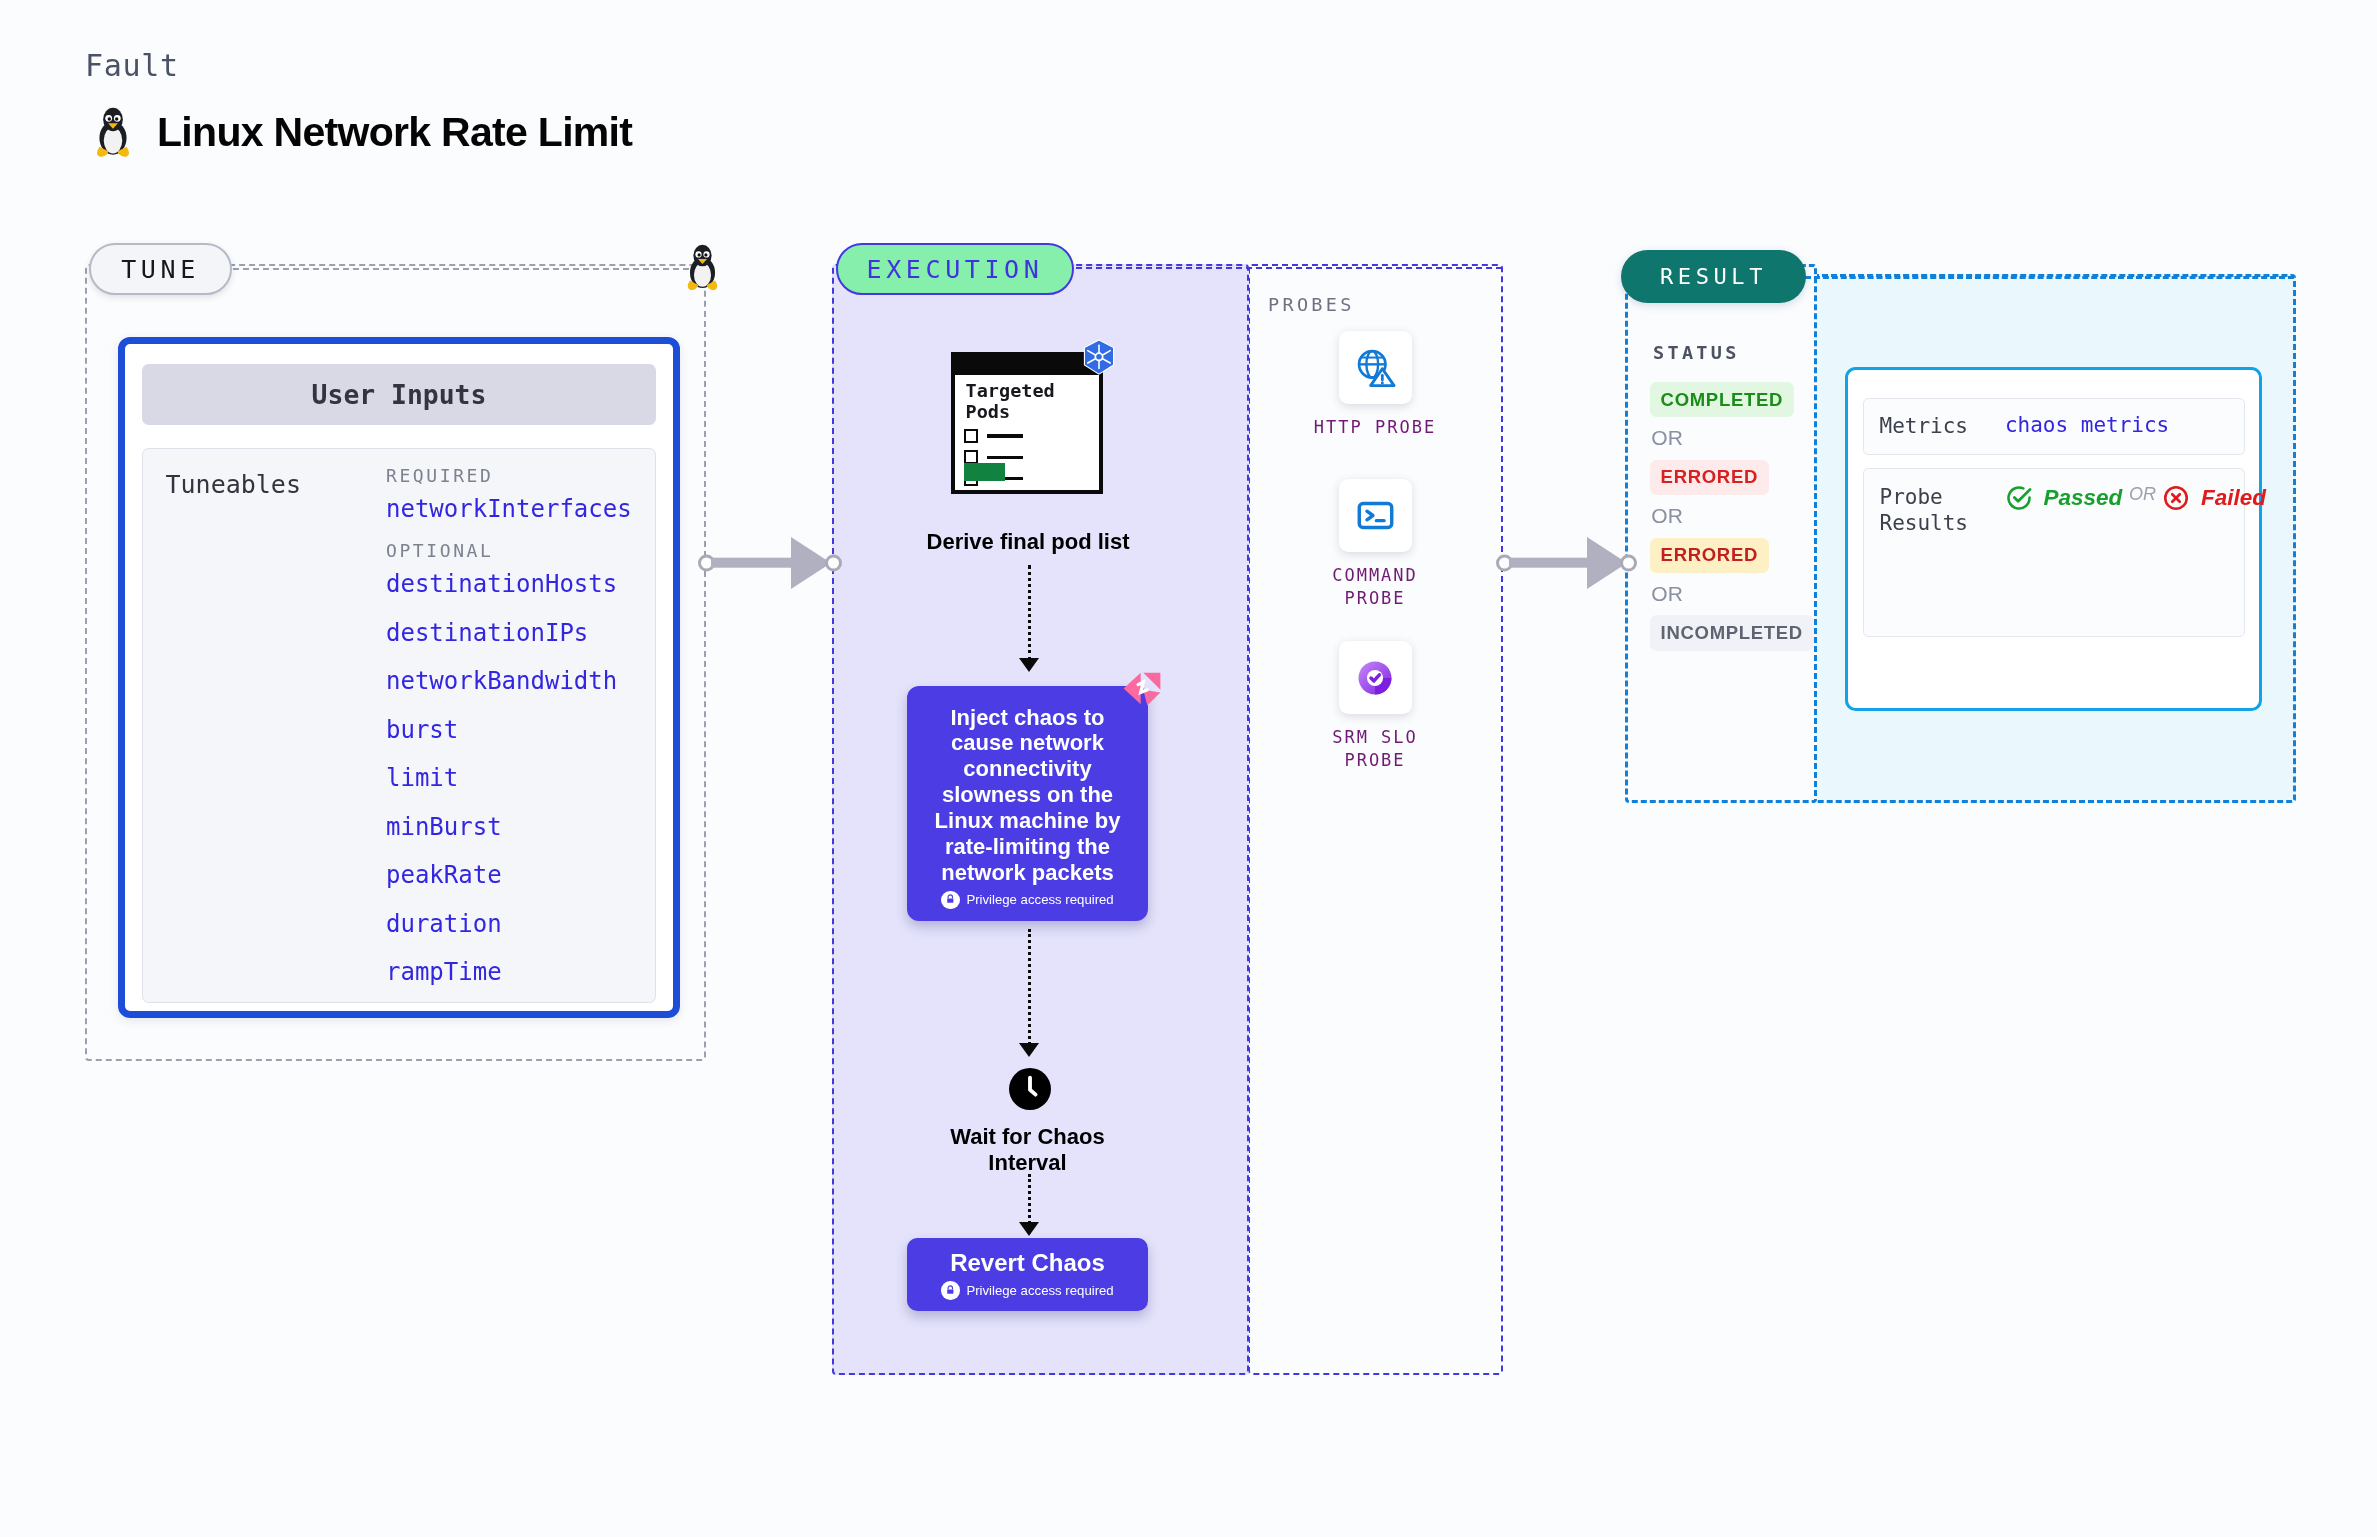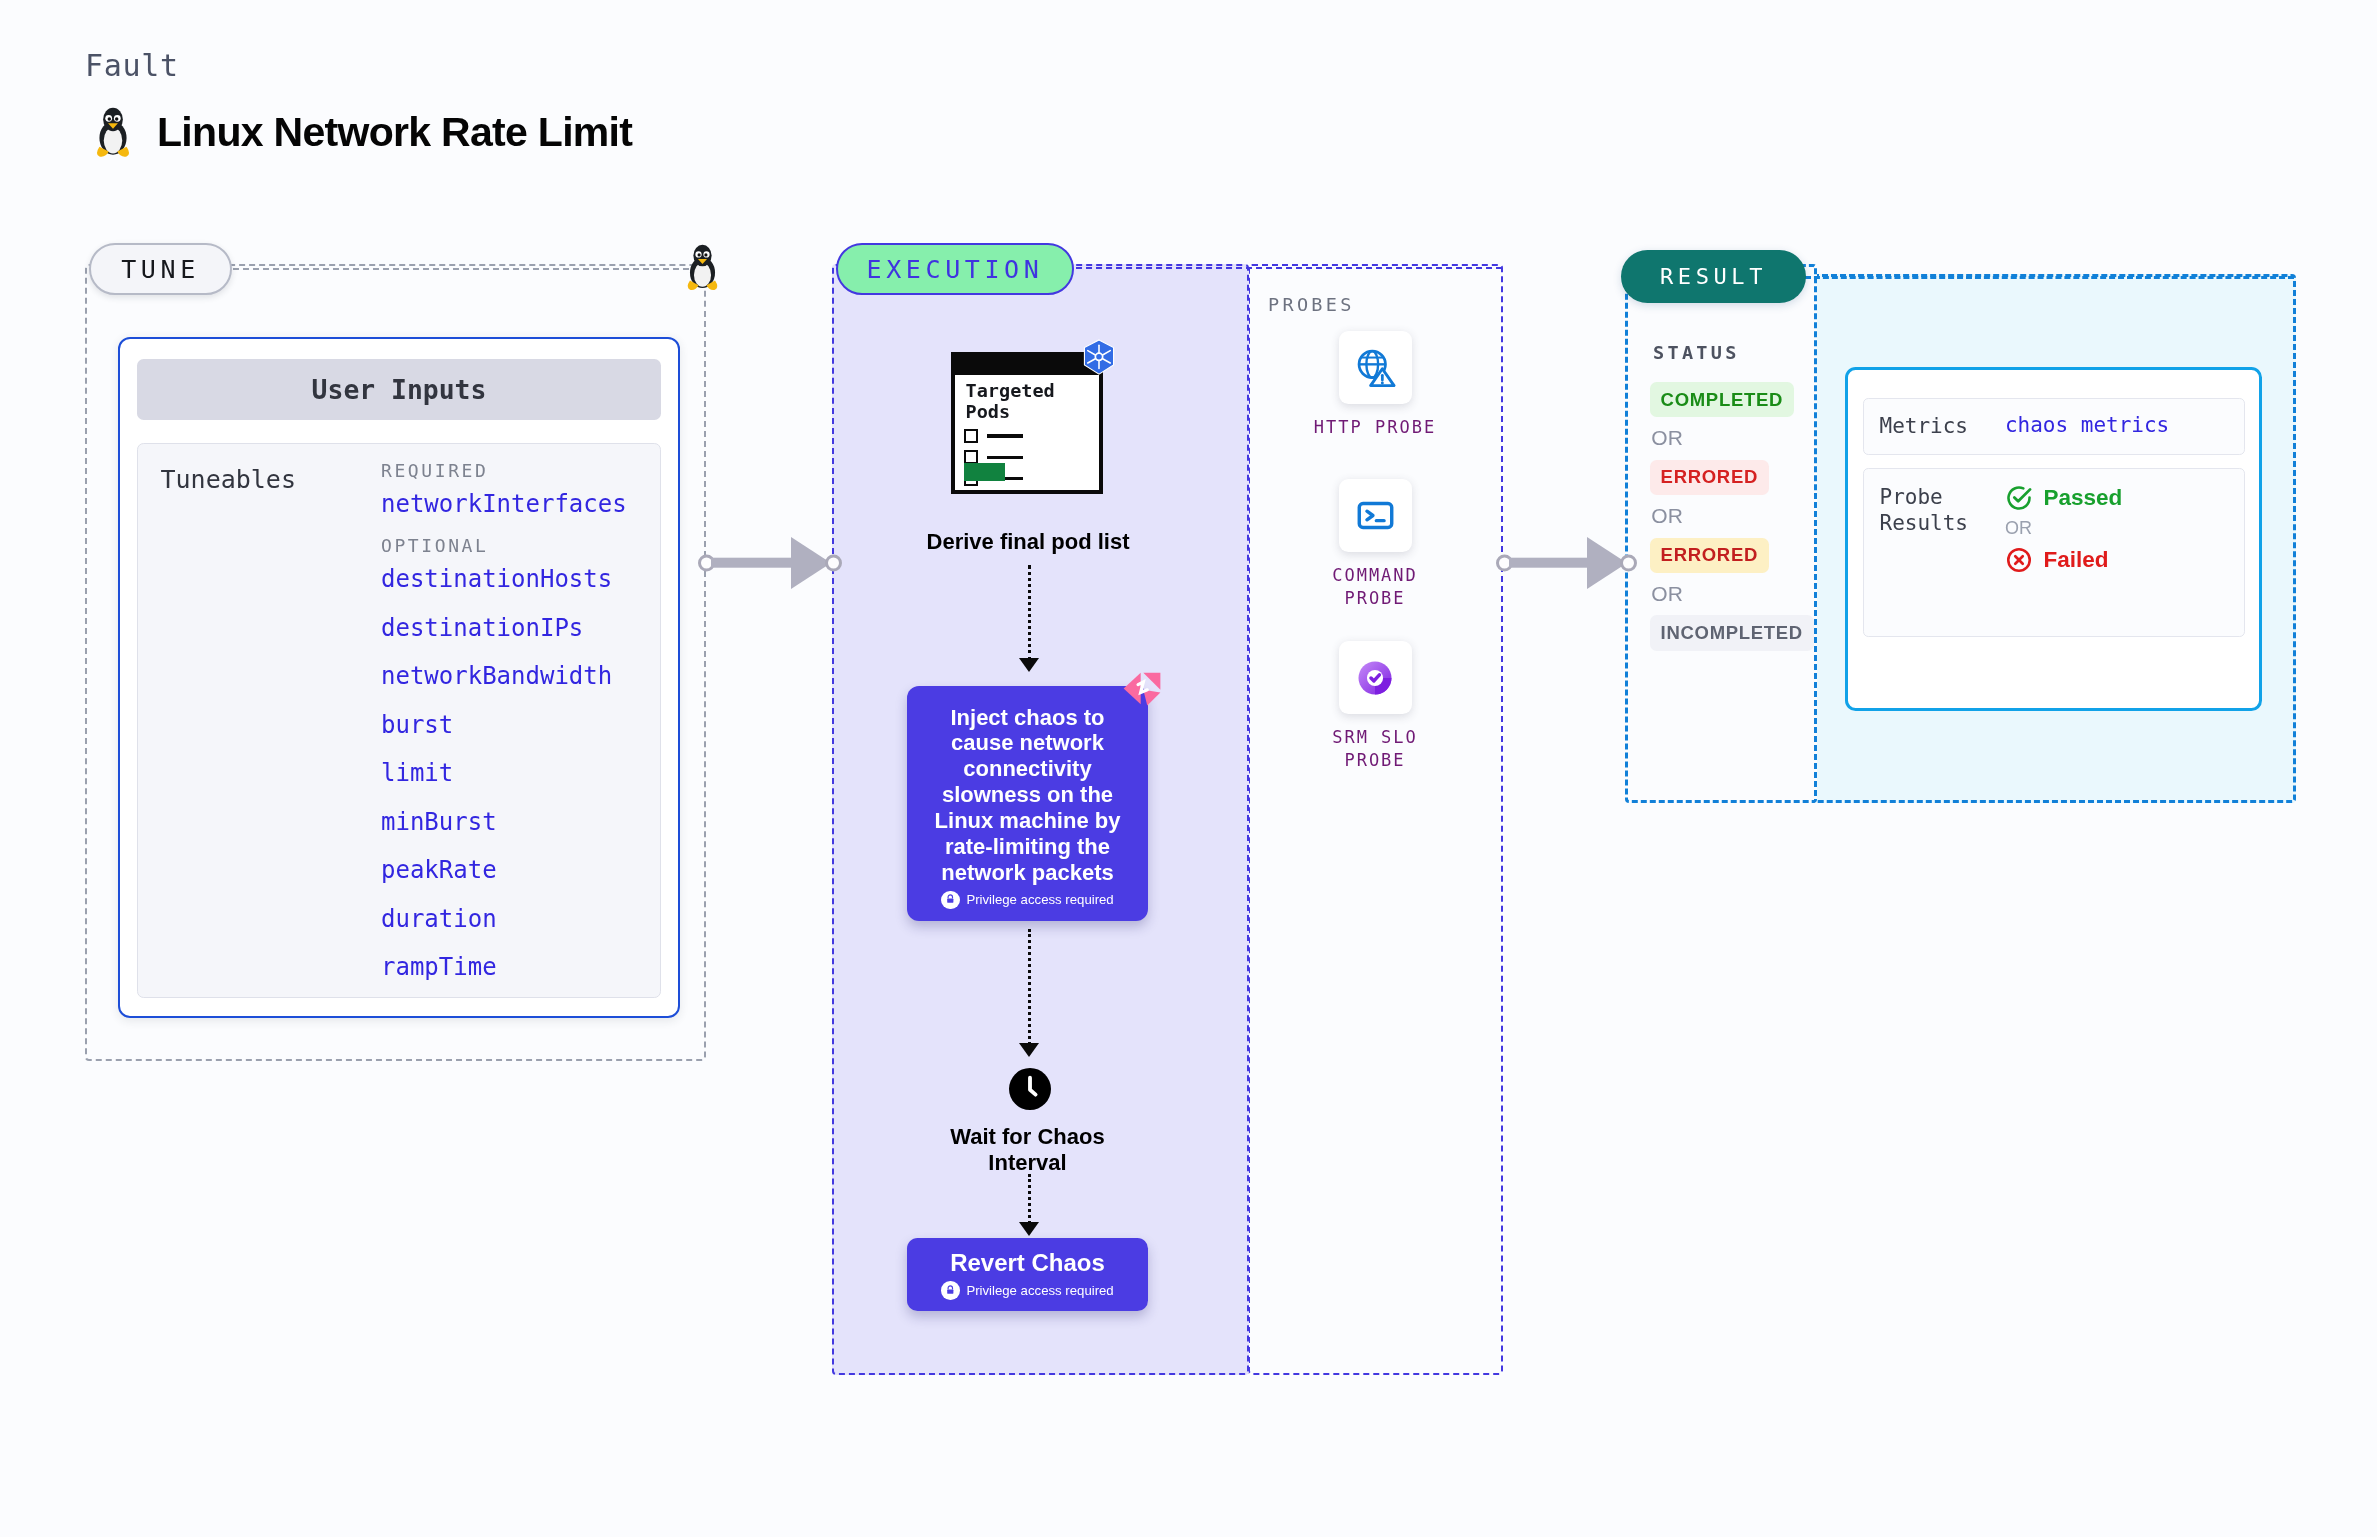--- a/index.html
+++ b/index.html
@@ -54,21 +54,21 @@
     color: #16181d; font-size: 25px; letter-spacing: 4.6px;
     box-shadow: 0 2.6px 6.6px rgba(40,45,60,.13);
   }
   .tune-dash-line {
     position: absolute; left: 233px; top: 268px; width: 456px; height: 0;
     border-top: 2px dashed #9aa0ae;
   }
 
   .card-outer {
     position: absolute; left: 118px; top: 337px; width: 562px; height: 681px;
-    background: #ffffff; border: 2px solid #1d4ed8; border-radius: 12px;
+    background: #ffffff; border: 7px solid #1d4ed8; border-radius: 12px;
     box-shadow: 0 2.6px 9.3px rgba(40,45,60,.10);
   }
   .card-header {
     margin: 20px 17px 0 17px; height: 61px;
     background: #d8d9e4; border-radius: 6.6px;
     display: flex; align-items: center; justify-content: center;
     font-family: "DejaVu Sans Mono", monospace;
     font-size: 26.4px; font-weight: 700; color: #32353f;
   }
   .card-body {
@@ -284,21 +284,21 @@
     padding: 14.5px 16px; display: flex; align-items: flex-start; gap: 26.4px;
   }
   .out-key {
     font-family: "DejaVu Sans Mono", monospace;
     font-size: 21px; color: #3c404c; line-height: 1.25; min-width: 99px;
   }
   .out-metric {
     font-family: "DejaVu Sans Mono", monospace;
     font-size: 21px; color: #3226e0; cursor: pointer;
   }
-  .probe-res { display:flex; flex-direction:column; gap: 6.6px; }
+  .probe-res { display:flex; flex-direction:row; gap: 6.6px; font-style: italic; }
   .pr-line { display:flex; align-items:center; gap: 10.6px; }
   .pr-pass { font-size: 22.5px; font-weight: 700; color: #18a02e; }
   .pr-fail { font-size: 22.5px; font-weight: 700; color: #e01b1b; }
   .pr-or { font-family:"Liberation Sans",sans-serif; font-size: 18px; color:#9aa0ae; }
 </style>
 </head>
 <body>
 
 <div class="page">
 

